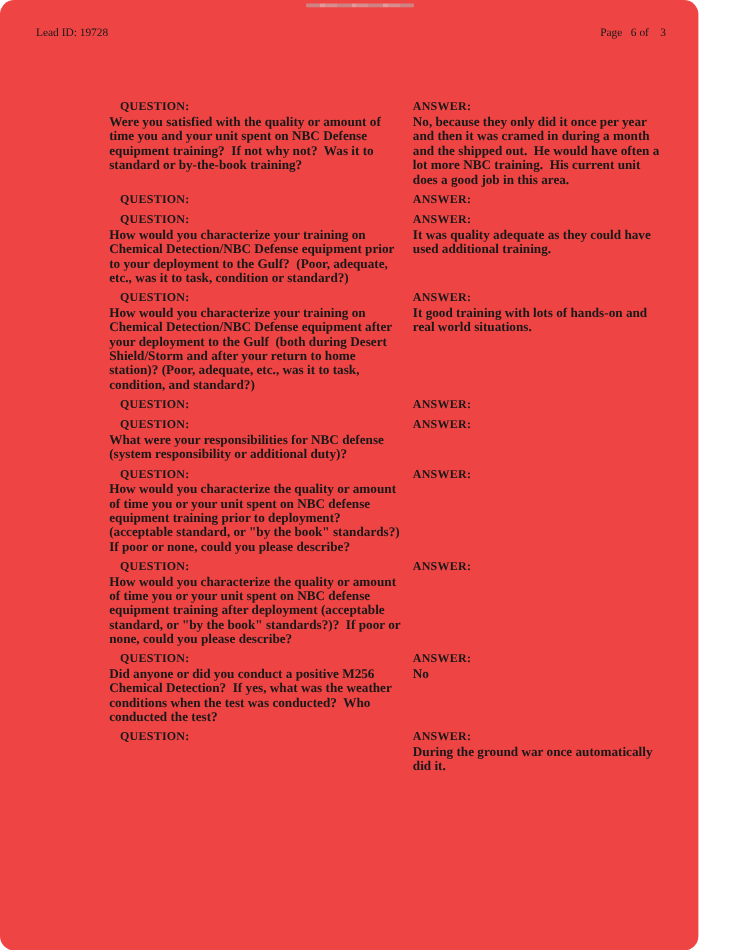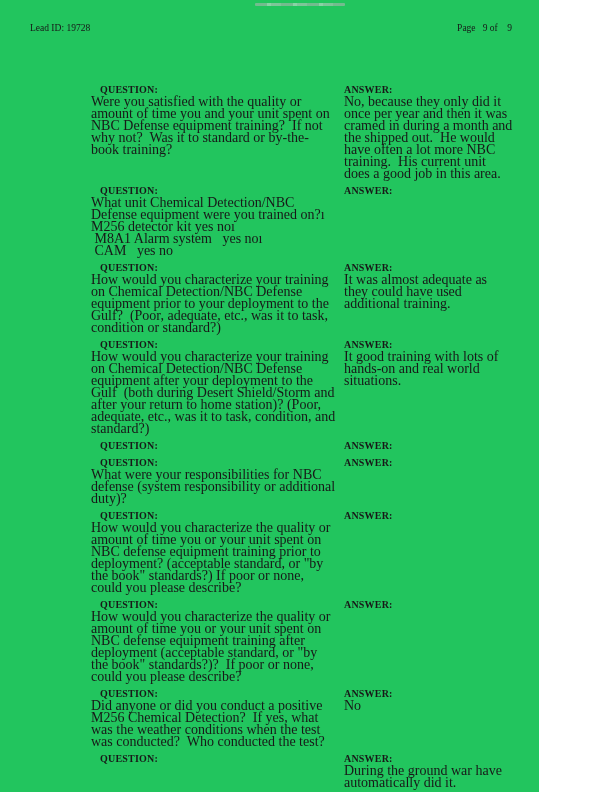--- a/index.html
+++ b/index.html
@@ -1,23 +1,24 @@
 <!DOCTYPE html>
 <html><head>
 <meta charset="utf-8">
 <style>
   html, body { margin: 0; padding: 0; background: #ffffff; }
   .page {
     position: relative;
-    width: 539px;
+    width: 582px;
     height: 792px;
-    background: #22c55e;
+    background: #ef4444;
     overflow: hidden;
     font-family: "Liberation Serif", serif;
     color: #181818;
+    border-radius: 12px;
   }
   .scan-mark {
     position: absolute;
     top: 3px;
     left: 255px;
     width: 90px;
     height: 3px;
     background: repeating-linear-gradient(90deg, #b5b5b5 0 12px, #dedede 12px 16px, #c7c7c7 16px 26px);
     opacity: 0.55;
     border-radius: 1px;
@@ -47,34 +48,35 @@
   .qa-row + .qa-row { margin-top: 5px; }
   .q-col { padding-right: 8px; }
   .q-label, .a-label {
     font-weight: bold;
     font-size: 10px;
     line-height: 12px;
     letter-spacing: 0.2px;
   }
   .q-label { margin-left: 9px; }
   .para {
-    font-size: 14px;
+    font-size: 11px;
     line-height: 12px;
     white-space: pre-wrap;
+    font-weight: bold;
   }
 </style>
 </head>
 <body>
 
 <div class="page">
   <div class="scan-mark"></div>
 
   <div class="header">
     <span>Lead ID: 19728</span>
-    <span class="pageno">Page   9 of    9</span>
+    <span class="pageno">Page   6 of    3</span>
   </div>
 
   <div class="qa-list">
   <div class="qa-row">
     <div class="q-col">
       <div class="q-label">QUESTION:</div>
       <div>
             <div class="para">Were you satisfied with the quality or amount of time you and your unit spent on NBC Defense equipment training?  If not why not?  Was it to standard or by-the-book training?</div>
           </div>
     </div>
@@ -82,44 +84,38 @@
       <div class="a-label">ANSWER:</div>
       <div>
             <div class="para">No, because they only did it once per year and then it was cramed in during a month and the shipped out.  He would have often a lot more NBC training.  His current unit does a good job in this area.</div>
           </div>
     </div>
   </div>
 
   <div class="qa-row">
     <div class="q-col">
       <div class="q-label">QUESTION:</div>
-      <div>
-            <div class="para">What unit Chemical Detection/NBC Defense equipment were you trained on?ı</div>
-            <div class="para">M256 detector kit yes noı</div>
-            <div class="para"> M8A1 Alarm system   yes noı</div>
-            <div class="para"> CAM   yes no</div>
-          </div>
     </div>
     <div class="a-col">
       <div class="a-label">ANSWER:</div>
       <div></div>
     </div>
   </div>
 
   <div class="qa-row">
     <div class="q-col">
       <div class="q-label">QUESTION:</div>
       <div>
             <div class="para">How would you characterize your training on Chemical Detection/NBC Defense equipment prior to your deployment to the Gulf?  (Poor, adequate, etc., was it to task, condition or standard?)</div>
           </div>
     </div>
     <div class="a-col">
       <div class="a-label">ANSWER:</div>
       <div>
-            <div class="para">It was almost adequate as they could have used additional training.</div>
+            <div class="para">It was quality adequate as they could have used additional training.</div>
           </div>
     </div>
   </div>
 
   <div class="qa-row">
     <div class="q-col">
       <div class="q-label">QUESTION:</div>
       <div>
             <div class="para">How would you characterize your training on Chemical Detection/NBC Defense equipment after your deployment to the Gulf  (both during Desert Shield/Storm and after your return to home station)? (Poor, adequate, etc., was it to task, condition, and standard?)</div>
           </div>
@@ -196,18 +192,18 @@
     </div>
   </div>
 
   <div class="qa-row">
     <div class="q-col">
       <div class="q-label">QUESTION:</div>
     </div>
     <div class="a-col">
       <div class="a-label">ANSWER:</div>
       <div>
-            <div class="para">During the ground war have automatically did it.</div>
+            <div class="para">During the ground war once automatically did it.</div>
           </div>
     </div>
   </div>
 </div>
 </div>
 
 </body></html>

